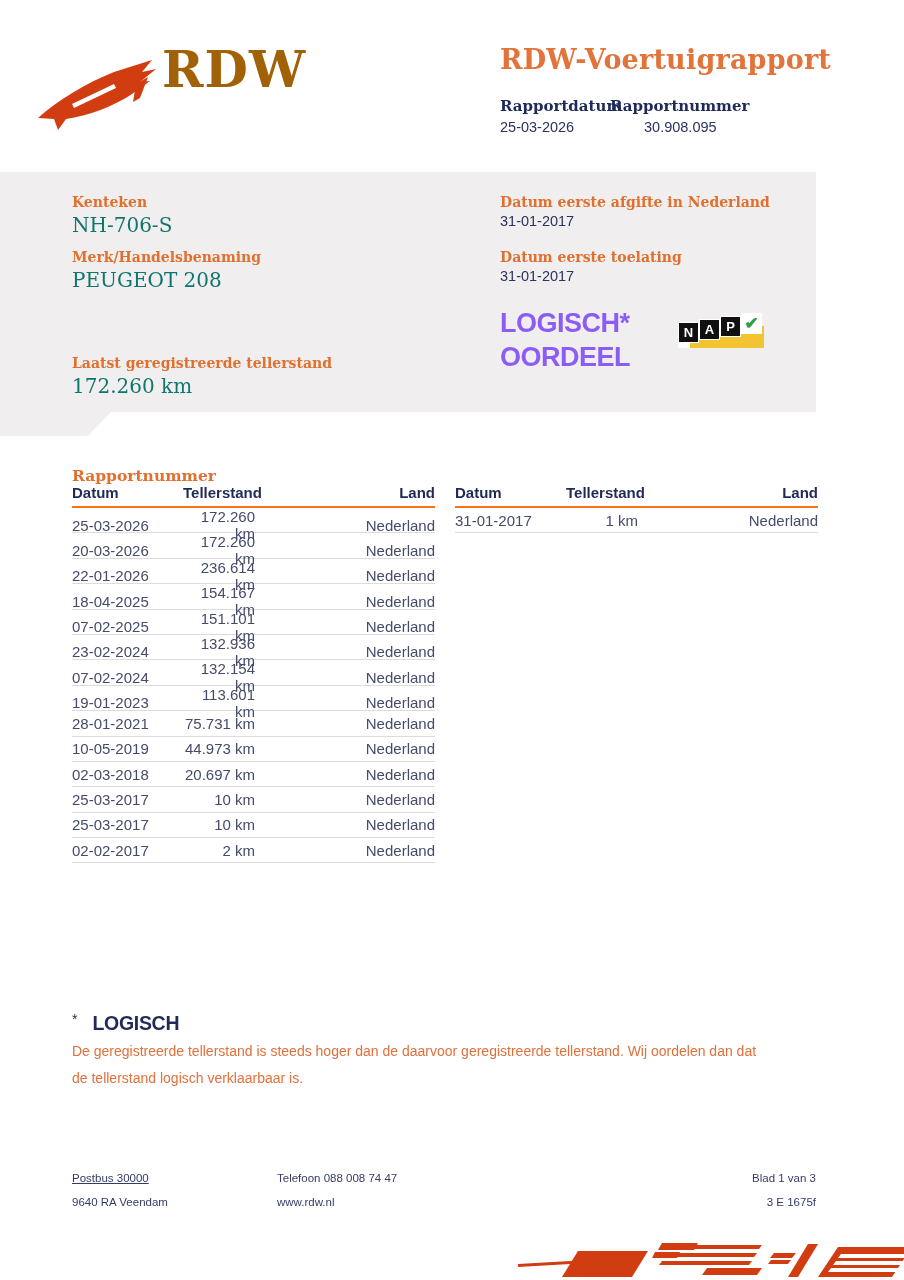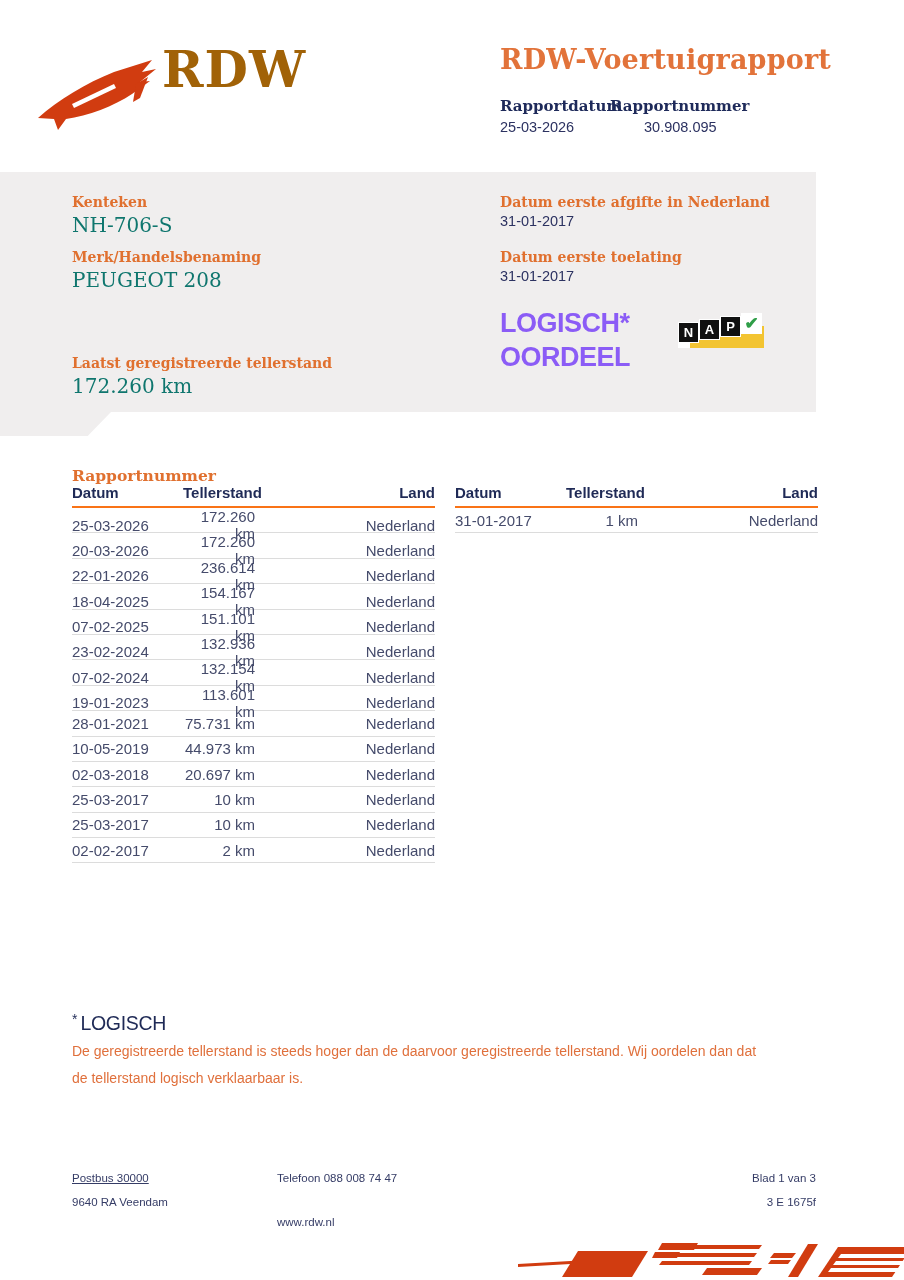--- a/index.html
+++ b/index.html
@@ -41,21 +41,21 @@
   .thead { display:grid; grid-template-columns:111px 72px 1fr; padding-bottom:5px;
     border-bottom:2px solid #f97316; font-size:15px; font-weight:bold; color:#1f2a56; }
   .thead .h2 { text-align:left; } .thead .h3 { text-align:right; }
   .trow { display:grid; grid-template-columns:111px 72px 1fr; height:24.4px; align-items:center;
     border-bottom:1px solid #dcdcdc; font-size:15px; color:#454b6b; }
   .trow .c1, .trow .c2 { text-align:right; }
 
   
   .fn-head { left:72px; top:1011px; color:#1f2a56; }
   .fn-head .marker { font-size:14px; vertical-align:6px; }
-  .fn-head .word { font-size:19.5px; font-weight:normal; letter-spacing:-0.3px; margin-left:3px; }
+  .fn-head .word { font-size:19.5px; font-weight:bold; letter-spacing:-0.3px; margin-left:15px; }
   .fn-text { left:72px; top:1038px; width:700px; font-size:14px; line-height:26.5px; color:#e0703c; }
 
   
   .foot { font-size:11.5px; color:#353c66; }
   .foot.r { right:88px; text-align:right; }
 
   .stripes { left:512px; top:1241px; }
 </style>
 </head>
 <body>
@@ -202,21 +202,21 @@
   </div>
 
   <div class="abs fn-head" style="left: 72px; top: 1011px;">
     <span class="marker">*</span><span class="word">LOGISCH</span>
   </div>
   <div class="abs fn-text">De geregistreerde tellerstand is steeds hoger dan de daarvoor geregistreerde tellerstand. Wij oordelen dan dat de tellerstand logisch verklaarbaar is.</div>
 
   <div class="abs foot" style="left:72px; top:1172px;text-decoration:underline;">Postbus 30000</div>
   <div class="abs foot" style="left:72px; top:1196px;">9640 RA Veendam</div>
   <div class="abs foot" style="left:277px; top:1172px;">Telefoon 088 008 74 47</div>
-  <div class="abs foot" style="left:277px; top:1196px;margin-top:20px;">www.rdw.nl</div>
+  <div class="abs foot" style="left:277px; top:1196px;">www.rdw.nl</div>
   <div class="abs foot r" style="top:1172px;">Blad 1 van 3</div>
   <div class="abs foot r" style="top:1196px;">3 E 1675f</div>
 
   <svg class="abs stripes" width="392" height="39" viewBox="0 0 392 39">
     <g fill="#d13c10">
       <polygon points="6,23 76,19 76,22 6,26"></polygon>
       <polygon points="66,10 136,10 120,36 50,36"></polygon>
       <polygon points="150,2 186,2 182,9 146,9"></polygon>
       <polygon points="143,11 168,11 165,17 140,17"></polygon>
       <polygon points="160,4 250,4 247,8 157,8"></polygon>

